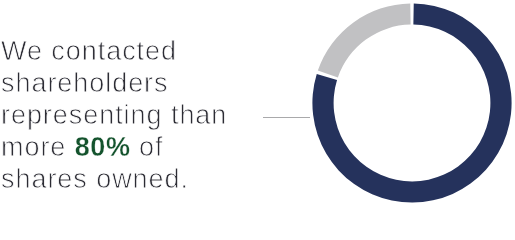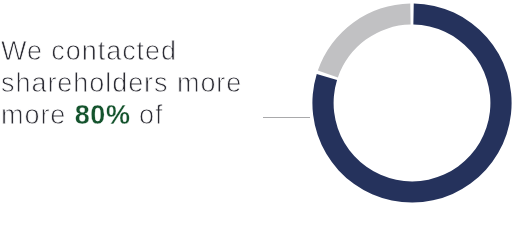--- a/index.html
+++ b/index.html
@@ -35,22 +35,24 @@
   
   .donut{ position:absolute; left:312px; top:3px; display:block; }
 </style>
 </head>
 <body>
 
 <div class="stage">
 
   <div class="copy">
     <span class="line">We contacted</span>
-    <span class="line">shareholders more</span>
+    <span class="line">shareholders</span>
+    <span class="line">representing than</span>
     <span class="line"><span>more </span><span class="em">80%</span><span> of</span></span>
+    <span class="line">shares owned.</span>
   </div>
 
   <div class="connector"></div>
 
   <svg class="donut" width="200" height="200" viewBox="0 0 200 200" aria-hidden="true">
       <path d="M 101.73825968115342 0.4151695624234293 A 99.6 99.6 0 1 1 4.752046306081667 70.87977820961547 L 25.025707132498013 77.07805834973746 A 78.4 78.4 0 1 0 101.36826866468301 21.611940699738923 Z" fill="#25325c"></path>
       <path d="M 5.826349870308064 67.57341181606719 A 99.6 99.6 0 0 1 98.26174031884656 0.4151695624234293 L 98.63173133531697 21.611940699738923 A 78.4 78.4 0 0 0 25.871343673013556 74.4754566905589 Z" fill="#c1c1c3"></path>
     </svg>
 
 </div>

